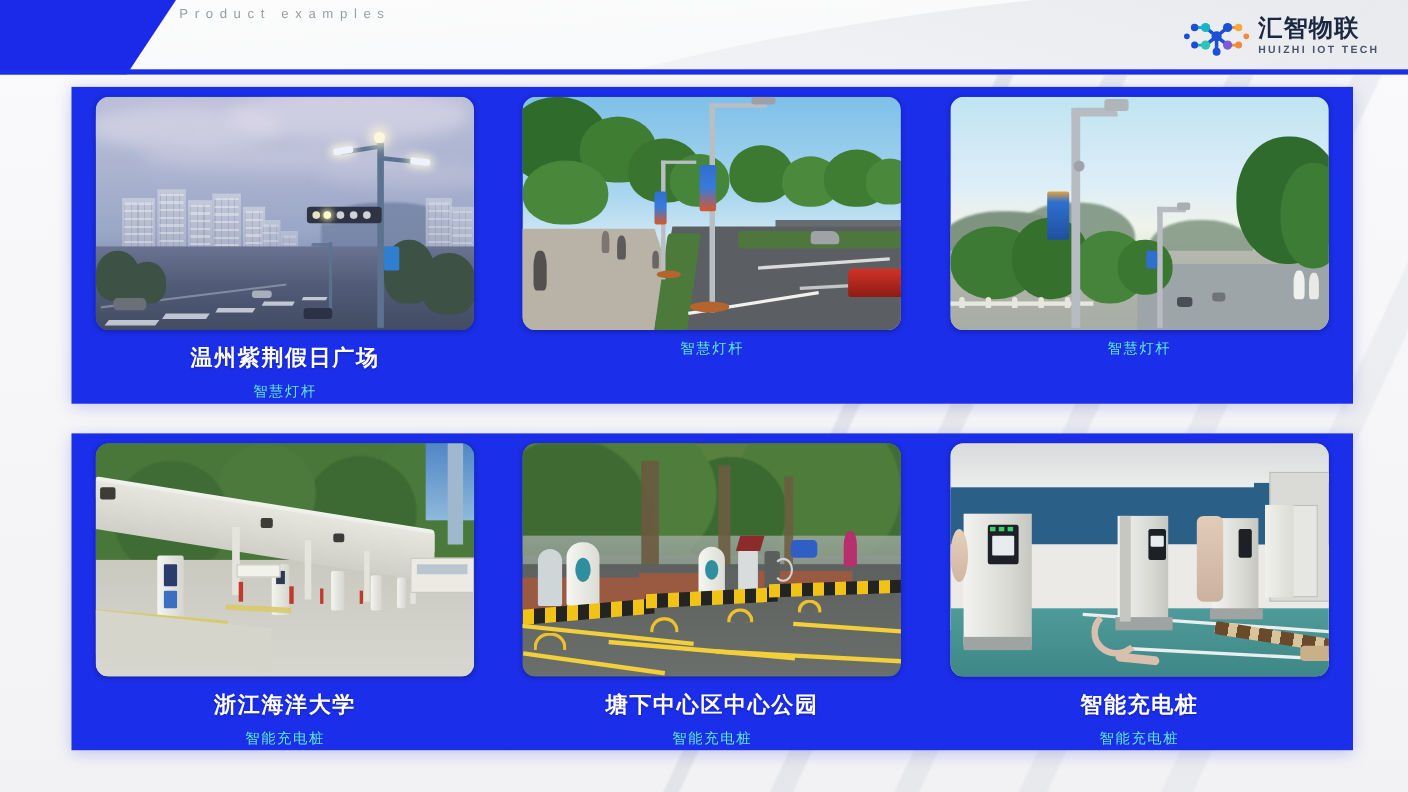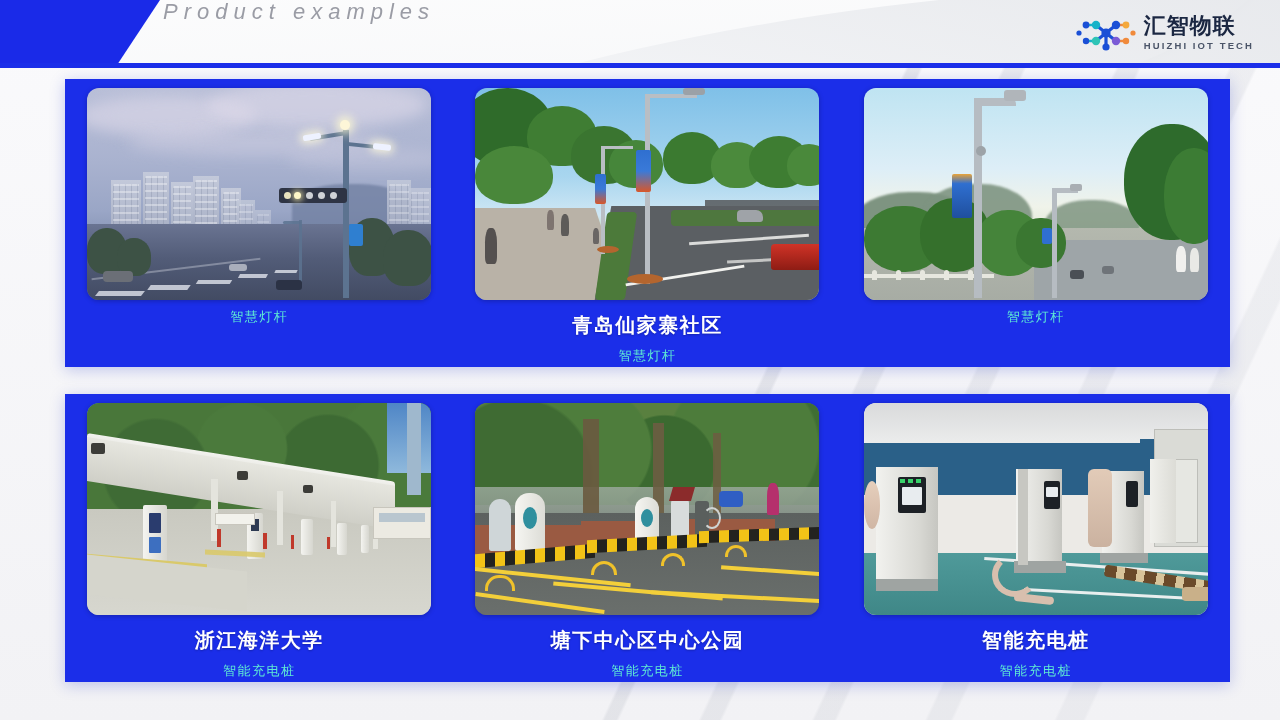--- a/index.html
+++ b/index.html
@@ -71,27 +71,26 @@
   }
   .header-title {
     font-size:36px;
     font-weight:bold;
     color:#1a2ae8;
     letter-spacing:6px;
     line-height:44px;
     font-family:"Liberation Sans","DejaVu Sans",sans-serif;
   }
   .header-subtitle {
-    font-size:22px;
+    font-size:12px;
     color:#9a9ca5;
     letter-spacing:6px;
     line-height:18px;
     margin-top:1px;
     padding-left:3px;
-    font-style:italic;
   }
 
   
   .logo {
     position:absolute; right:26px; top:13px;
     display:flex; align-items:center; gap:7px;
   }
   .logo-mark { width:62px; height:40px; flex:none; }
   .logo-text-block { display:flex; flex-direction:column; line-height:1; }
   .logo-cn {
@@ -331,20 +330,21 @@
             <div class="s1-dot" style="left:231px;top:104px;width:7px;height:7px;background:#cfd2d6;"></div>
             <div class="s1-dot" style="left:243px;top:104px;width:7px;height:7px;background:#cfd2d6;"></div>
             <div style="position:absolute;left:262px;top:136px;width:14px;height:22px;background:#2f7fd0;border-radius:2px;"></div>
             <div class="s1-pole" style="left:212px;top:132px;width:3px;height:64px;opacity:.85"></div>
             <div class="s1-arm" style="left:196px;top:133px;width:18px;height:3px;opacity:.85"></div>
             <div class="s1-dot" style="left:189px;top:192px;width:26px;height:10px;background:#2b3245;border-radius:3px;"></div>
             <div class="s1-dot" style="left:16px;top:183px;width:30px;height:11px;background:#6b6f77;border-radius:4px;"></div>
             <div class="s1-dot" style="left:142px;top:176px;width:18px;height:7px;background:#a9aebb;border-radius:3px;"></div>
           </div>
         </div>
+        <div class="card-title">温州紫荆假日广场</div>
         <div class="card-sub">智慧灯杆</div>
       </div>
 
       <div class="card">
         <div class="card-thumb">
           <div class="scene s2">
             <div class="s2-walk" style="left:0;top:120px;width:150px;height:92px;transform:skewX(18deg);transform-origin:bottom left;"></div>
             <div class="s2-road" style="left:128px;top:118px;width:240px;height:94px;transform:skewX(-10deg);"></div>
             <div class="s2-road" style="left:230px;top:112px;width:170px;height:40px;opacity:.9"></div>
             <div class="s2-grass" style="left:126px;top:124px;width:30px;height:88px;transform:skewX(-8deg);"></div>
@@ -371,21 +371,20 @@
             <div class="s2-grass" style="left:152px;top:186px;width:36px;height:10px;background:#b4652e;border-radius:50%;"></div>
             <div class="s2-grass" style="left:122px;top:158px;width:22px;height:7px;background:#b4652e;border-radius:50%;"></div>
             <div class="s2-car" style="left:296px;top:156px;width:54px;height:26px;background:linear-gradient(180deg,#d03327 0%,#8e1c14 100%);"></div>
             <div class="s2-car" style="left:262px;top:122px;width:26px;height:12px;background:#9fa3a8;"></div>
             <div class="s2-ped" style="left:10px;top:140px;width:12px;height:36px;background:#54504f;"></div>
             <div class="s2-ped" style="left:86px;top:126px;width:8px;height:22px;background:#5d5b59;"></div>
             <div class="s2-ped" style="left:72px;top:122px;width:7px;height:20px;background:#7e7470;"></div>
             <div class="s2-ped" style="left:118px;top:140px;width:6px;height:16px;background:#6a6664;"></div>
           </div>
         </div>
-        <div class="card-title">青岛仙家寨社区</div>
         <div class="card-sub">智慧灯杆</div>
       </div>
 
       <div class="card">
         <div class="card-thumb">
           <div class="scene s3">
             <div class="s3-mount" style="left:-10px;top:104px;width:120px;height:64px;"></div>
             <div class="s3-mount" style="left:58px;top:96px;width:110px;height:70px;opacity:.9"></div>
             <div class="s3-mount" style="left:180px;top:112px;width:96px;height:56px;opacity:.85"></div>
             <div style="position:absolute;left:0;bottom:0;width:100%;height:34%;background:linear-gradient(180deg,#b4b8ae 0%,#a7aca4 100%);"></div>

